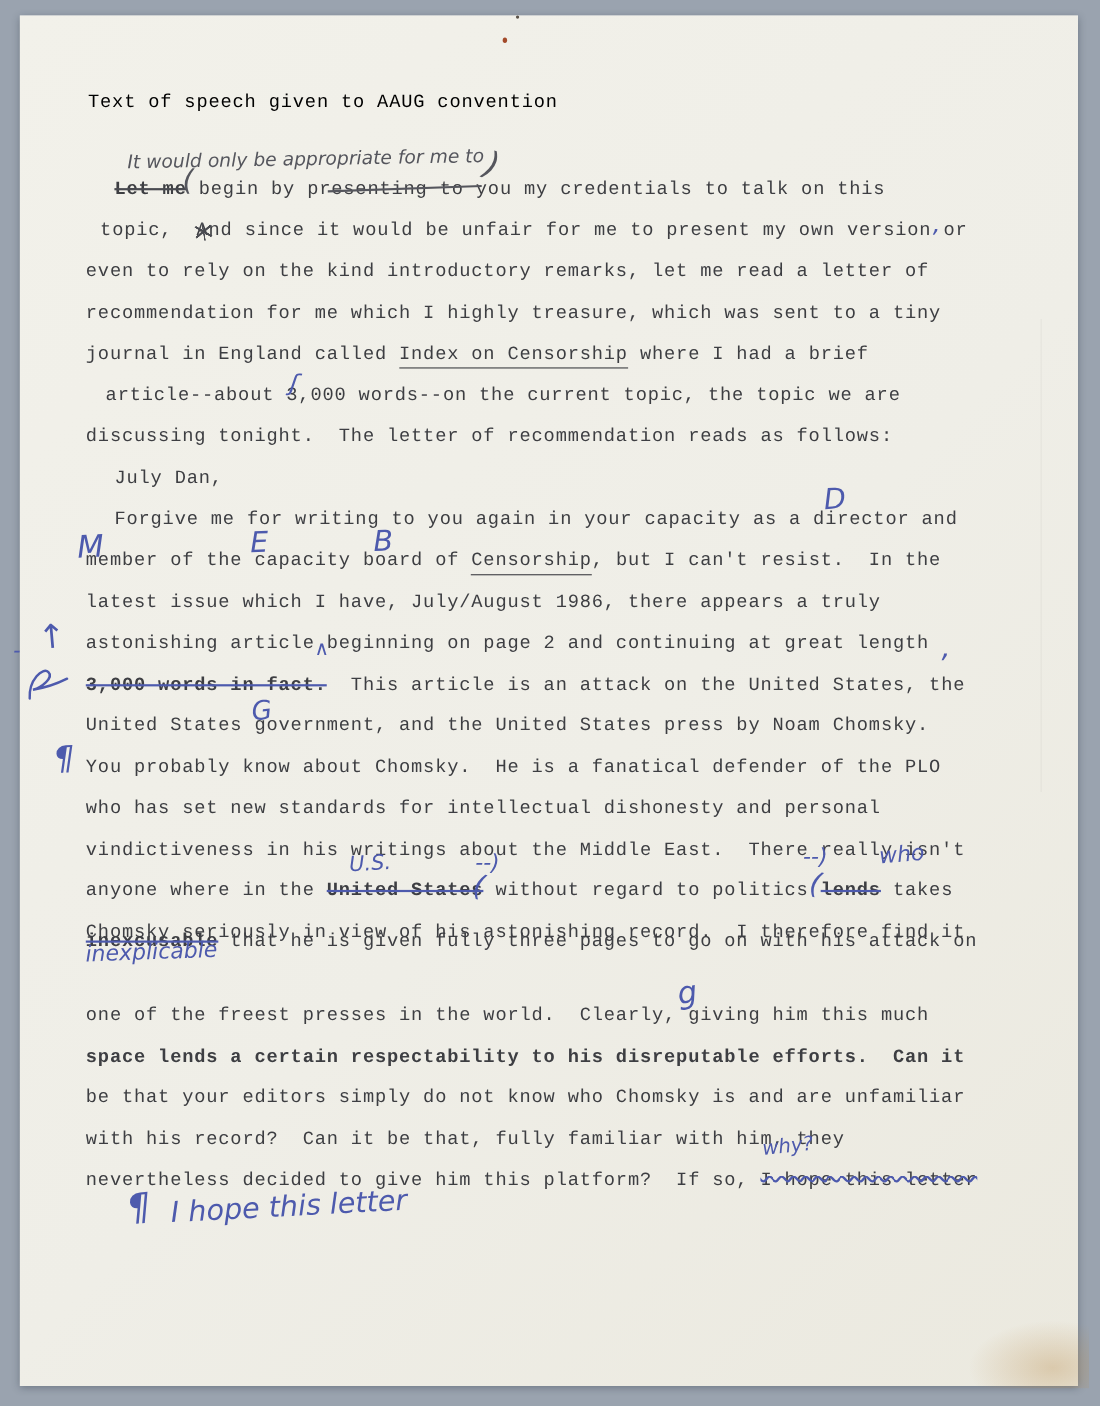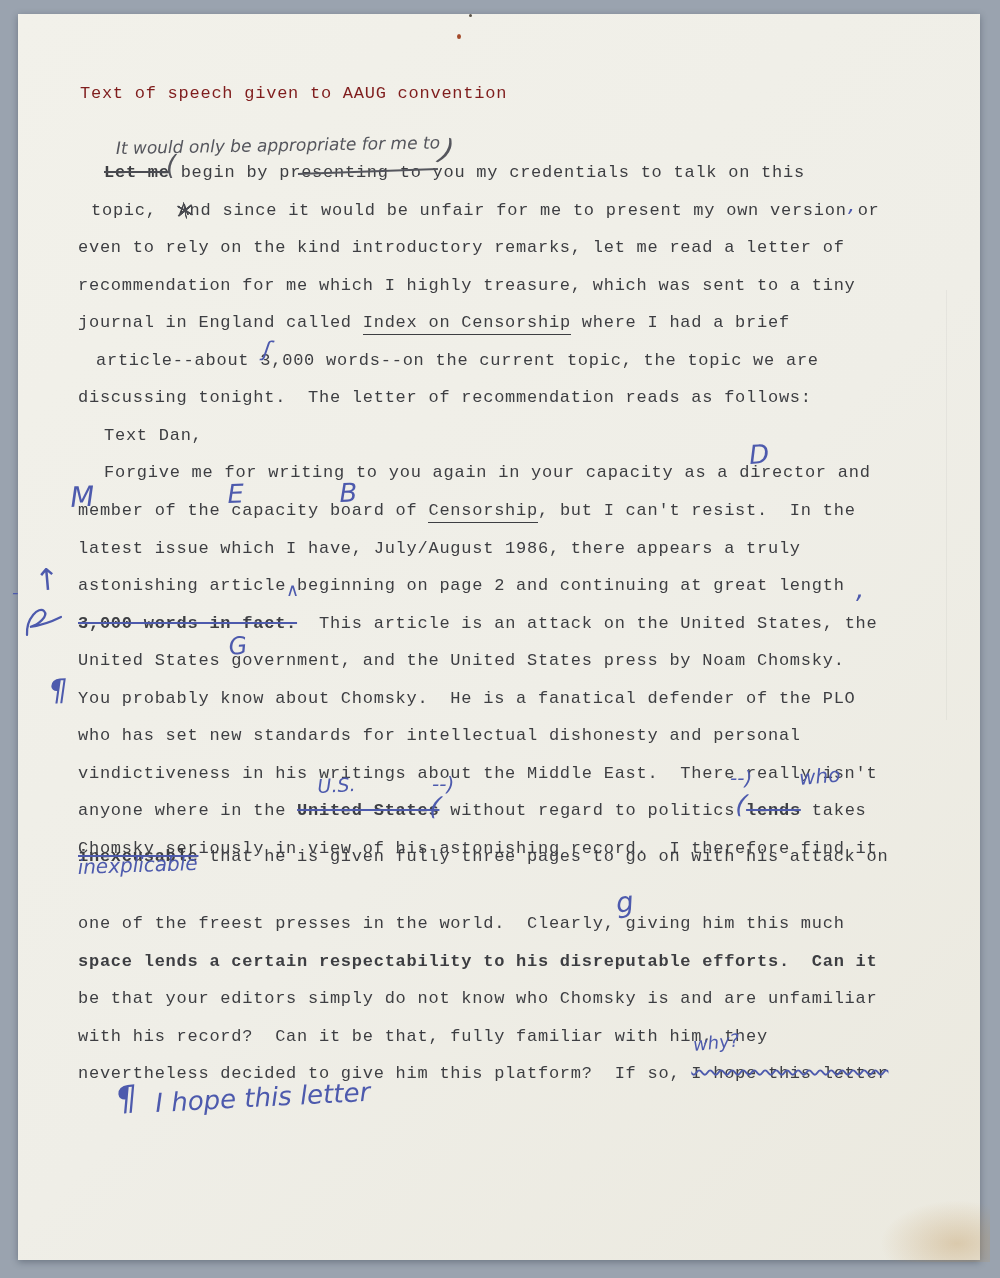--- a/index.html
+++ b/index.html
@@ -11,21 +11,21 @@
     font-family:"Liberation Sans",sans-serif;
   }
   .paper{
     position:absolute;left:18px;top:14px;width:962px;height:1246px;
     background:linear-gradient(135deg,#f2f1ea 0%,#efeee7 55%,#ebe9df 100%);
     box-shadow:0 2px 7px rgba(35,45,58,.38);
   }
   .page-title{
     position:absolute;left:80px;top:84px;
     font-family:"Liberation Mono","DejaVu Sans Mono",monospace;
-    font-size:17px;letter-spacing:.75px;color:#7f1d1d;white-space:pre;
+    font-size:17px;letter-spacing:.75px;color:#000000;white-space:pre;
   }
   .tline{
     position:absolute;
     font-family:"Liberation Mono","DejaVu Sans Mono",monospace;
     font-size:17px;letter-spacing:.75px;color:#3d3e42;white-space:pre;
   }
   .seg-n{}
   .seg-u{border-bottom:1.6px solid #3d3e42;padding-bottom:2px;}
   .seg-sd{text-decoration:line-through;text-decoration-thickness:2.2px;text-decoration-color:#4a4b51;font-weight:bold;}
   .seg-sb{text-decoration:line-through;text-decoration-thickness:2px;text-decoration-color:#4d5aad;font-weight:bold;}
@@ -65,21 +65,21 @@
 <div class="page-title">Text of speech given to AAUG convention</div>
 
 <div id="typed-layer">
     <div class="tline" style="top: 163px; left: 104px;"><span class="seg-sd">Let me</span><span class="seg-n"> begin by presenting to you my credentials to talk on this</span></div>
     <div class="tline" style="top: 200.55px; left: 91px;"><span class="seg-n">topic,  </span><span class="seg-scratch">A</span><span class="seg-n">nd since it would be unfair for me to present my own version or</span></div>
     <div class="tline" style="top: 238.1px; left: 78px;"><span class="seg-n">even to rely on the kind introductory remarks, let me read a letter of</span></div>
     <div class="tline" style="top: 275.65px; left: 78px;"><span class="seg-n">recommendation for me which I highly treasure, which was sent to a tiny</span></div>
     <div class="tline" style="top: 313.2px; left: 78px;"><span class="seg-n">journal in England called </span><span class="seg-u">Index on Censorship</span><span class="seg-n"> where I had a brief</span></div>
     <div class="tline" style="top: 350.75px; left: 64px; margin-left: 32px;"><span class="seg-n">article--about 3,000 words--on the current topic, the topic we are</span></div>
     <div class="tline" style="top: 388.3px; left: 78px;"><span class="seg-n">discussing tonight.  The letter of recommendation reads as follows:</span></div>
-    <div class="tline" style="top: 425.85px; left: 104px;"><span class="seg-n">Text Dan,</span></div>
+    <div class="tline" style="top: 425.85px; left: 104px;"><span class="seg-n">July Dan,</span></div>
     <div class="tline" style="top: 463.4px; left: 104px; font-family: Liberation Mono, monospace;"><span class="seg-n">Forgive me for writing to you again in your capacity as a director and</span></div>
     <div class="tline" style="top: 500.95px; left: 78px;"><span class="seg-n">member of the capacity board of </span><span class="seg-u">Censorship</span><span class="seg-n">, but I can't resist.  In the</span></div>
     <div class="tline" style="top: 538.5px; left: 78px;"><span class="seg-n">latest issue which I have, July/August 1986, there appears a truly</span></div>
     <div class="tline" style="top: 576.05px; left: 78px;"><span class="seg-n">astonishing article beginning on page 2 and continuing at great length</span></div>
     <div class="tline" style="top: 613.6px; left: 78px;"><span class="seg-sb">3,000 words in fact.</span><span class="seg-n">  This article is an attack on the United States, the</span></div>
     <div class="tline" style="top: 651.15px; left: 78px;"><span class="seg-n">United States government, and the United States press by Noam Chomsky.</span></div>
     <div class="tline" style="top: 688.7px; left: 78px;"><span class="seg-n">You probably know about Chomsky.  He is a fanatical defender of the PLO</span></div>
     <div class="tline" style="top: 726.25px; left: 78px;"><span class="seg-n">who has set new standards for intellectual dishonesty and personal</span></div>
     <div class="tline" style="top: 763.8px; left: 78px;"><span class="seg-n">vindictiveness in his writings about the Middle East.  There really isn't</span></div>
     <div class="tline" style="top: 801.35px; left: 78px;"><span class="seg-n">anyone where in the </span><span class="seg-sb">United States</span><span class="seg-n"> without regard to politics </span><span class="seg-sb">lends</span><span class="seg-n"> takes</span></div>

